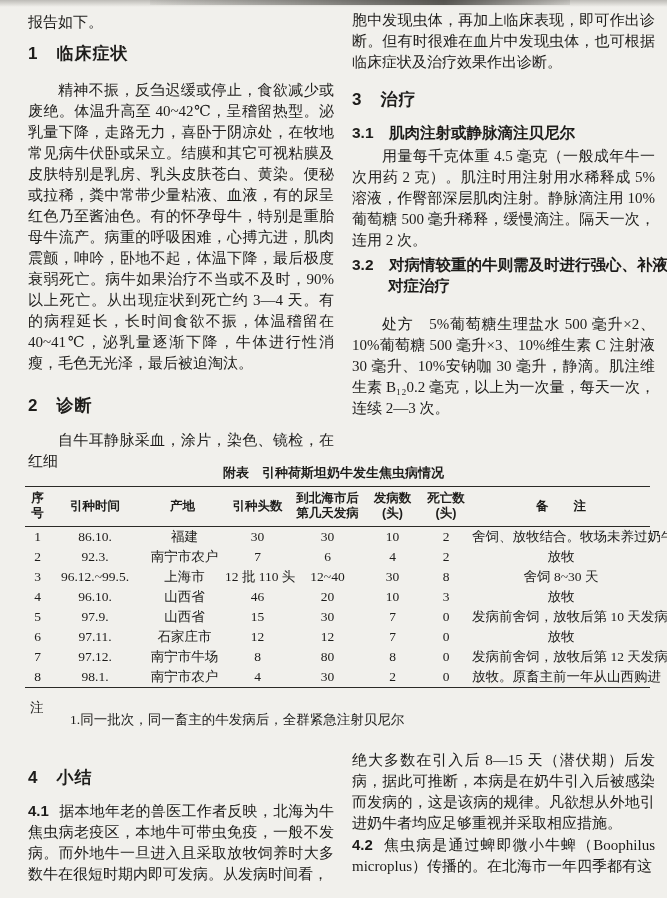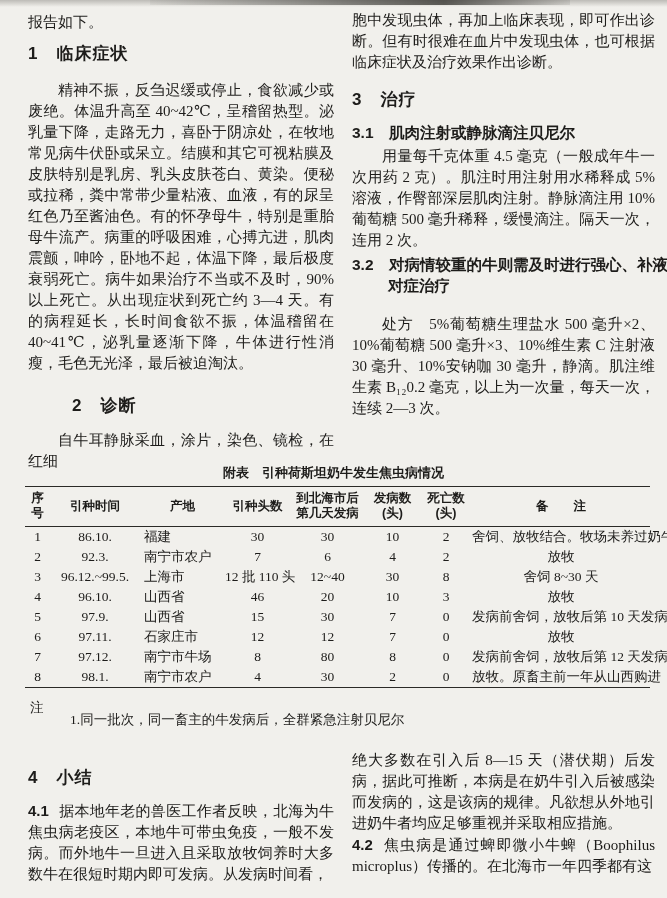--- a/index.html
+++ b/index.html
@@ -36,21 +36,21 @@
   #main-table th {
     font-family:"Liberation Sans","DejaVu Sans",sans-serif;
     font-weight:700; font-size:12.5px; line-height:15px;
     white-space:pre-line; text-align:center; vertical-align:middle;
     padding:4px 0 5px; border-bottom:1.6px solid #2b2a27;
   }
   #main-table td {
     font-size:13.5px; height:20px; line-height:20px;
     white-space:nowrap; text-align:center; padding:0;
   }
-  #main-table td.c2 { text-align:left; padding-left:4px; }
+  #main-table td.c2 { text-align:center; padding-left:4px; }
 
   .notes { position:absolute; left:30px; top:698px; width:622px; display:flex; }
   .notes .note-label { width:28px; font-size:13.5px; line-height:20px; }
   .notes .note-body { flex:1; font-size:13.5px; line-height:20px; text-align:justify; }
   .notes .note-body p { margin:12px; }
 
   
   .smudge-top {
     position:absolute; top:0; left:0; right:0; height:7px;
     background:linear-gradient(to bottom, rgba(110,108,102,0.40), rgba(241,240,236,0));
@@ -63,21 +63,21 @@
 </style>
 </head>
 <body>
 
 <div class="smudge-top"></div>
 <div class="smudge-dark"></div>
 
 <p class="blk body-p" style="left:28px; top:12px; width:306px;">报告如下。</p>
 <h2 class="blk h-big" style="left:28px; top:42px;">1　临床症状</h2>
 <p class="blk body-p indent" style="left:28px; top:80px; width:306px;">精神不振，反刍迟缓或停止，食欲减少或废绝。体温升高至 40~42℃，呈稽留热型。泌乳量下降，走路无力，喜卧于阴凉处，在牧地常见病牛伏卧或呆立。结膜和其它可视粘膜及皮肤特别是乳房、乳头皮肤苍白、黄染。便秘或拉稀，粪中常带少量粘液、血液，有的尿呈红色乃至酱油色。有的怀孕母牛，特别是重胎母牛流产。病重的呼吸困难，心搏亢进，肌肉震颤，呻吟，卧地不起，体温下降，最后极度衰弱死亡。病牛如果治疗不当或不及时，90%以上死亡。从出现症状到死亡约 3—4 天。有的病程延长，长时间食欲不振，体温稽留在 40~41℃，泌乳量逐渐下降，牛体进行性消瘦，毛色无光泽，最后被迫淘汰。</p>
-<h2 class="blk h-big" style="left:28px; top:394px;margin-left:44px;">2　诊断</h2>
+<h2 class="blk h-big" style="left:28px; top:394px;">2　诊断</h2>
 <p class="blk body-p indent" style="left:28px; top:430px; width:306px;">自牛耳静脉采血，涂片，染色、镜检，在红细</p>
 
 <p class="blk body-p" style="left:352px; top:10px; width:303px;">胞中发现虫体，再加上临床表现，即可作出诊断。但有时很难在血片中发现虫体，也可根据临床症状及治疗效果作出诊断。</p>
 <h2 class="blk h-big" style="left:352px; top:88px;">3　治疗</h2>
 <h3 class="blk h-sub" style="left:352px; top:122px;">3.1　肌肉注射或静脉滴注贝尼尔</h3>
 <p class="blk body-p indent" style="left:352px; top:146px; width:303px;">用量每千克体重 4.5 毫克（一般成年牛一次用药 2 克）。肌注时用注射用水稀释成 5%溶液，作臀部深层肌肉注射。静脉滴注用 10%葡萄糖 500 毫升稀释，缓慢滴注。隔天一次，连用 2 次。</p>
 <h3 class="blk h-sub hang" style="left:352px; top:254px; width:303px;">3.2　对病情较重的牛则需及时进行强心、补液，对症治疗</h3>
 <p class="blk body-p indent" style="left:352px; top:298px; width:303px;margin-top:16px;">处方　5%葡萄糖生理盐水 500 毫升×2、10%葡萄糖 500 毫升×3、10%维生素 C 注射液 30 毫升、10%安钠咖 30 毫升，静滴。肌注维生素 B₁₂0.2 毫克，以上为一次量，每天一次，连续 2—3 次。</p>
 
 <p class="tbl-title">附表　引种荷斯坦奶牛发生焦虫病情况</p>

